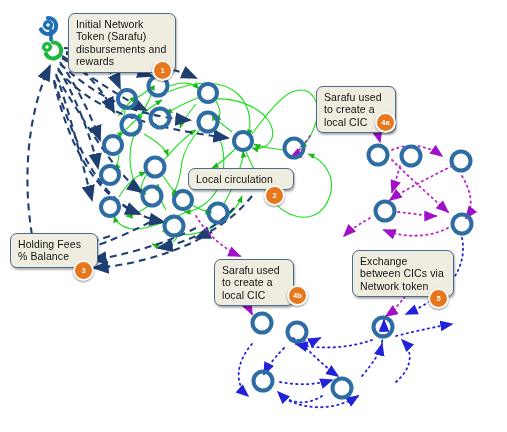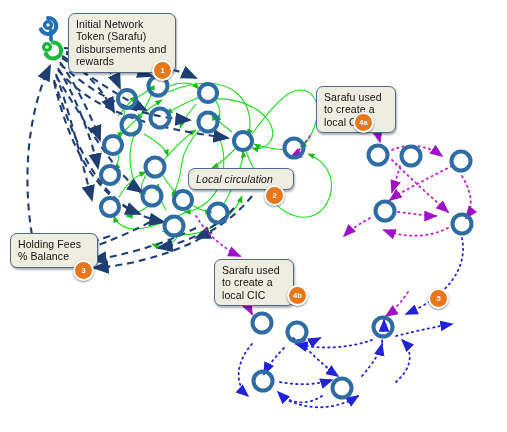--- a/index.html
+++ b/index.html
@@ -177,32 +177,35 @@
       <circle cx="47" cy="47" r="3.4" fill="none" stroke="#1cb83c" stroke-width="3.4"></circle>
     </g>
   </svg>
 
   <div class="callout" style="left:68px;top:13px;width:92px;">Initial Network
 Token (Sarafu)
 disbursements and
 rewards</div>
   <div class="badge" style="left:152px;top:60px;">1</div>
 
-  <div class="callout" style="left:188px;top:168px;width:90px;font-style:italic;">Local circulation</div>
+  <div class="callout" style="left:188px;top:168px;width:90px;">Local circulation</div>
   <div class="badge" style="left:264px;top:185px;">2</div>
 
   <div class="callout" style="left:10px;top:233px;width:72px;border-radius:7px;">Holding Fees
 % Balance</div>
   <div class="badge" style="left:73px;top:260px;">3</div>
 
   <div class="callout" style="left:316px;top:86px;width:64px;">Sarafu used
 to create a
 local CIC</div>
-  <div class="badge" style="left:353px;top:112px;">4a</div>
+  <div class="badge" style="left:375px;top:112px;">4a</div>
 
   <div class="callout" style="left:214px;top:259px;width:64px;">Sarafu used
 to create a
 local CIC</div>
   <div class="badge" style="left:275px;top:285px;margin-left:12px;">4b</div>
 
+  <div class="callout" style="left:352px;top:250px;width:86px;">Exchange
+between CICs via
+Network token</div>
   <div class="badge" style="left:428px;top:288px;">5</div>
 
 </div>
 
 </body></html>

